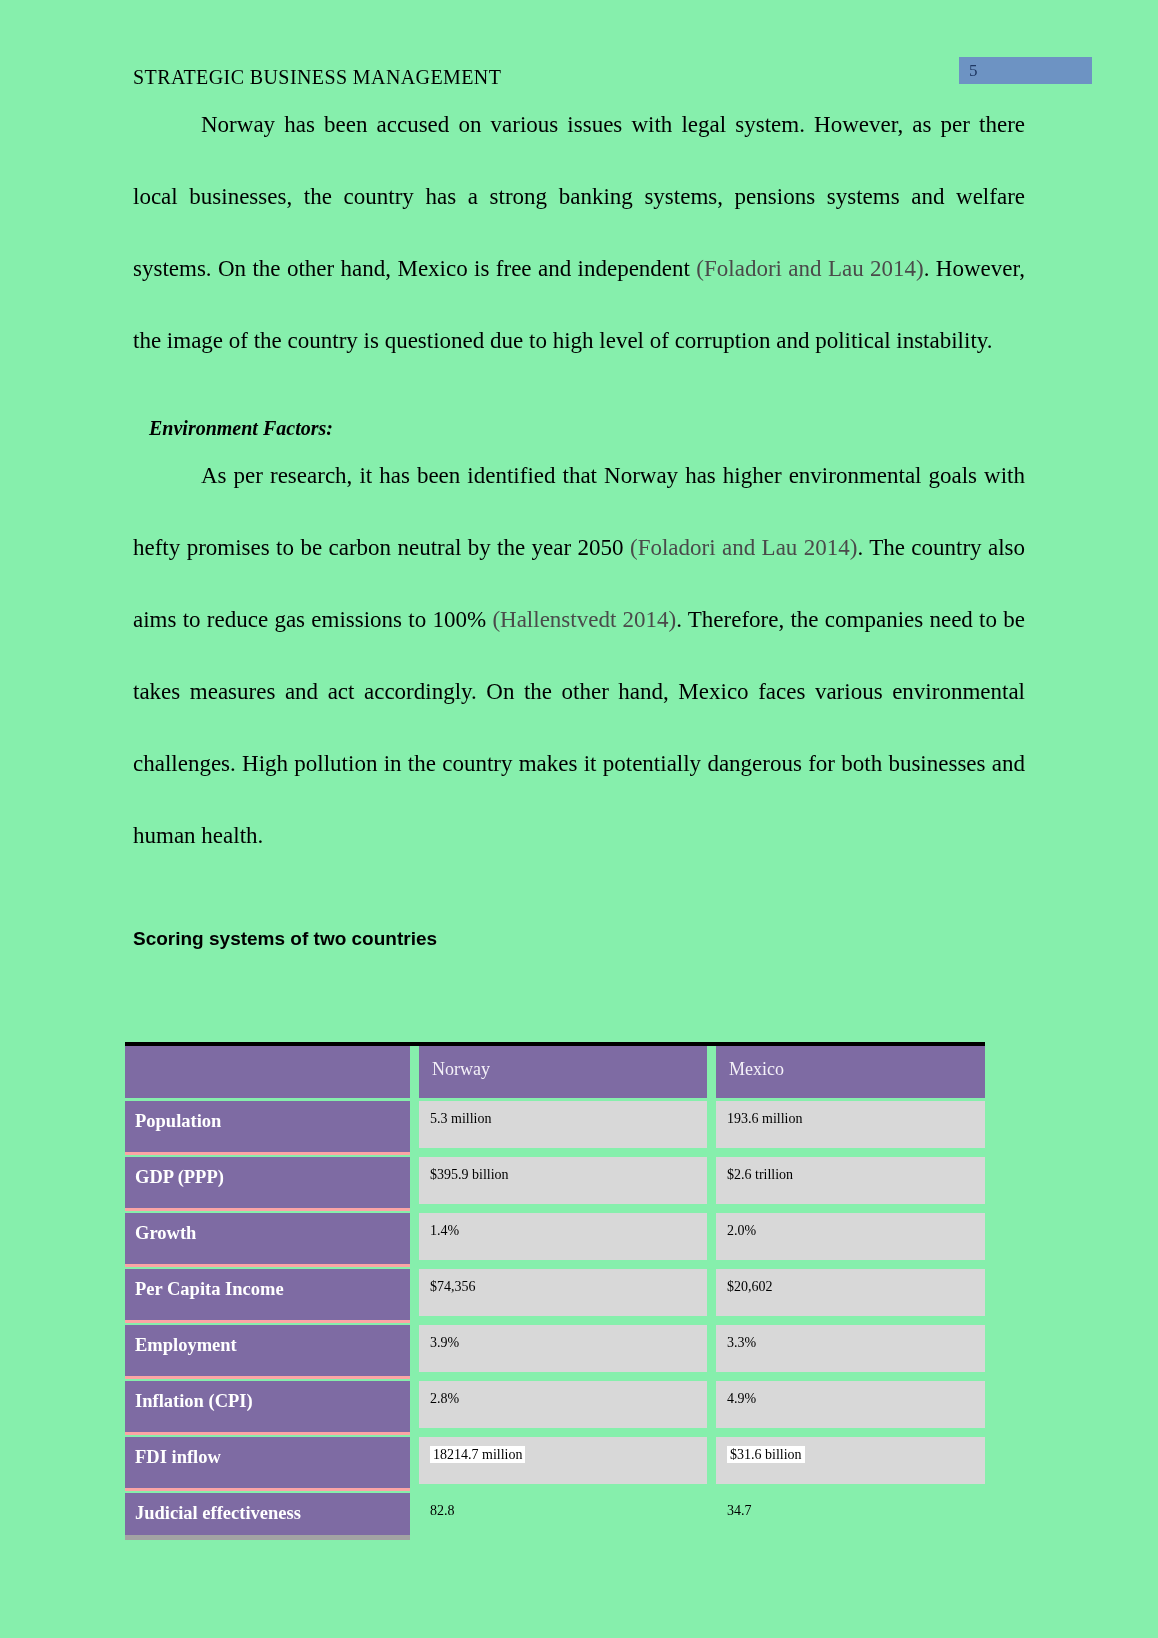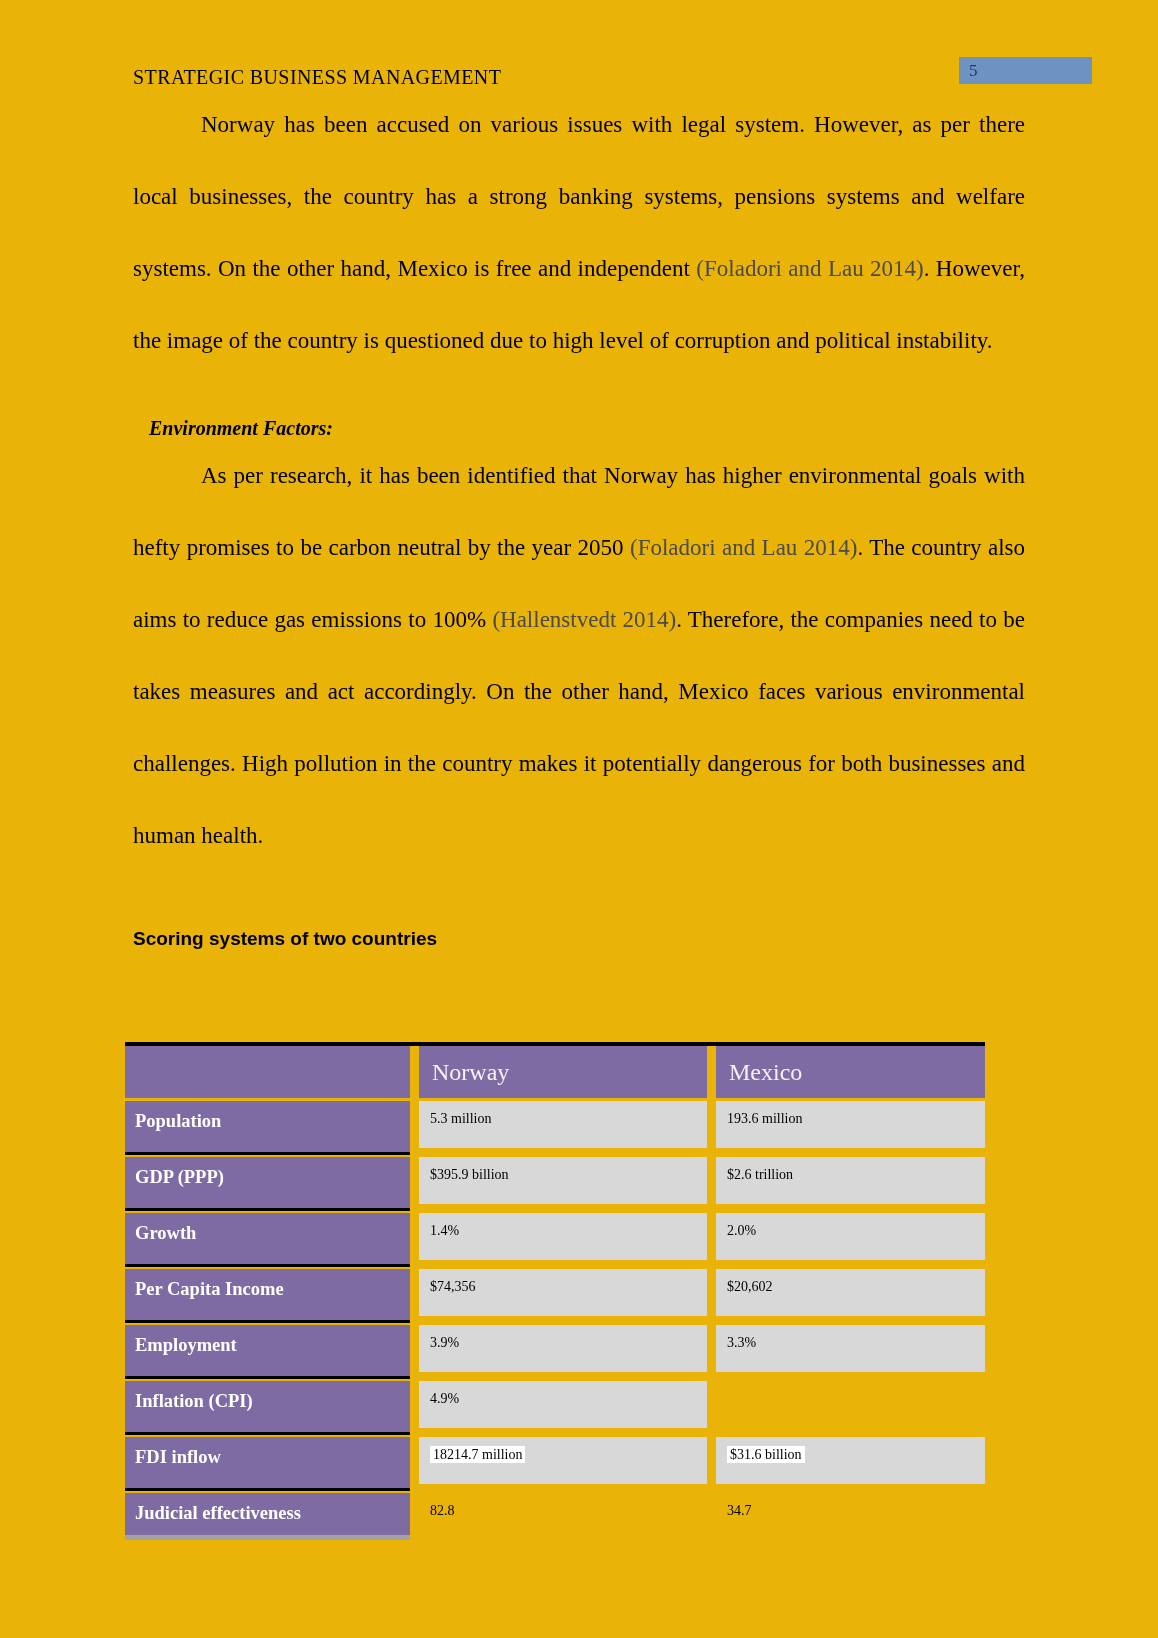--- a/index.html
+++ b/index.html
@@ -6,21 +6,21 @@
     margin: 0;
     padding: 0;
     background: #ffffff;
   }
   .page {
     position: relative;
     width: 1158px;
     height: 1638px;
     box-sizing: border-box;
     padding: 58px 133px 0 133px;
-    background: #eab308;
+    background: #86efac;
     font-family: "Liberation Serif", "DejaVu Serif", serif;
     color: #000000;
     overflow: hidden;
   }
   .doc-header-title {
     font-size: 20px;
     letter-spacing: 0.4px;
     margin: 8px 0 0 0;
     font-weight: normal;
   }
@@ -74,36 +74,36 @@
     grid-template-columns: 285px 288px auto;
     column-gap: 9px;
   }
   .t-head-row {
     height: 52px;
     margin-bottom: 3px;
   }
   .t-head {
     background: var(--purple, #7E6BA3);
     color: #F4F1F8;
-    font-size: 24px;
+    font-size: 18px;
     padding: 13px 16px 0 13px;
     box-sizing: border-box;
   }
   .t-row {
     height: 54px;
     margin-bottom: 2px;
   }
   .t-label {
     background: var(--purple, #7E6BA3);
     color: #ffffff;
     font-weight: bold;
     font-size: 18.5px;
     padding: 10px 0 0 10px;
     box-sizing: border-box;
-    border-bottom: 3px solid #000000;
+    border-bottom: 3px solid #fca5a5;
   }
   .t-val {
     background: var(--gray-cell, #D8D8D8);
     height: 47px;
     box-sizing: border-box;
     padding: 10px 0 0 11px;
     font-size: 14px;
   }
   .t-row.last { height: 42px; }
   .t-row.last .t-val { background: transparent; }
@@ -162,20 +162,21 @@
     </div>
 
     <div class="t-row">
       <div class="t-label">Employment</div>
       <div class="t-val">3.9%</div>
       <div class="t-val">3.3%</div>
     </div>
 
     <div class="t-row">
       <div class="t-label">Inflation (CPI)</div>
+      <div class="t-val">2.8%</div>
       <div class="t-val">4.9%</div>
     </div>
 
     <div class="t-row">
       <div class="t-label">FDI inflow</div>
       <div class="t-val"><span class="hl">18214.7 million</span></div>
       <div class="t-val"><span class="hl">$31.6 billion</span></div>
     </div>
 
     <div class="t-row last">

